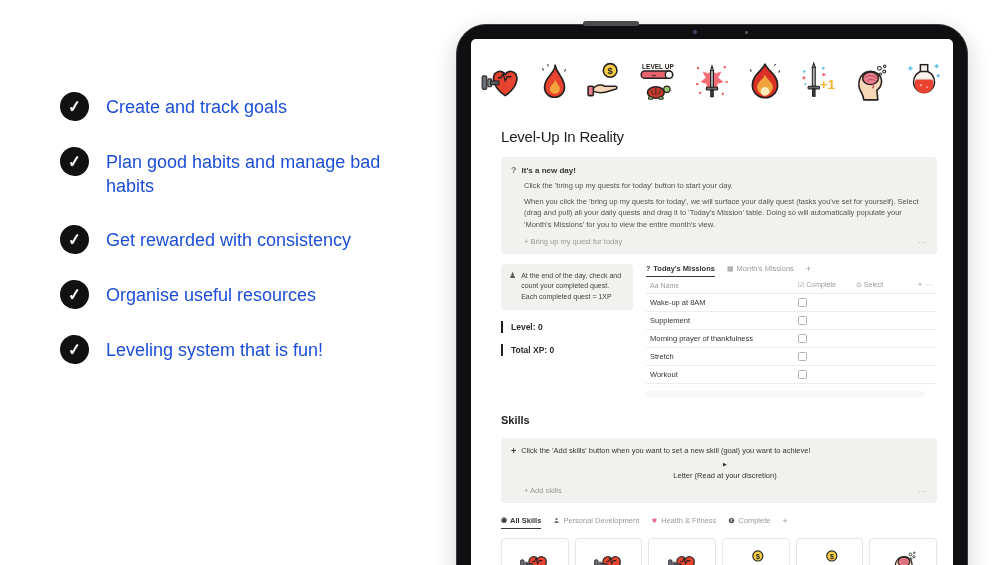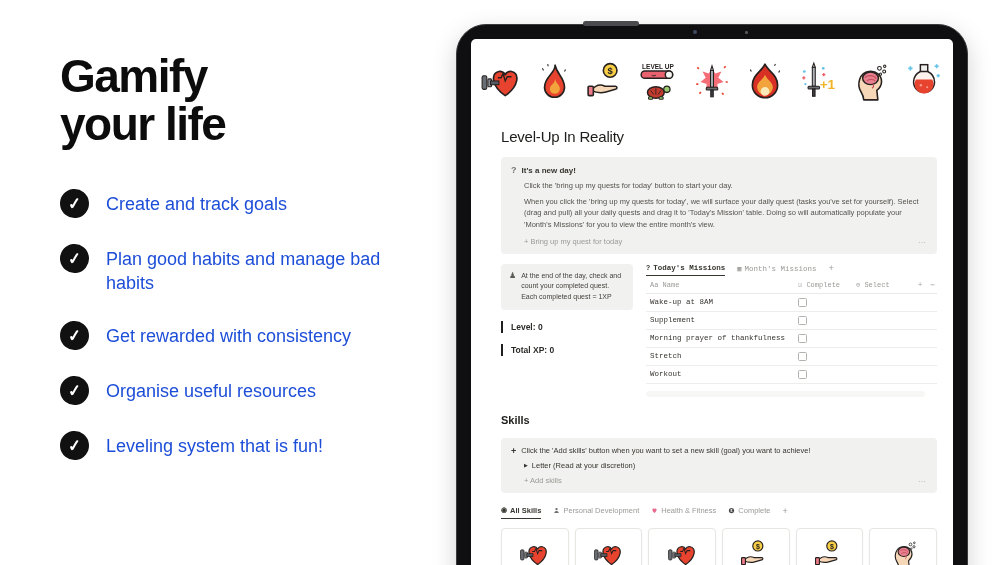--- a/index.html
+++ b/index.html
@@ -46,42 +46,42 @@
   .callout-action{margin:6px 0 0 13px;font-size:7.5px;color:#9b9a97;}
   .more-dots{position:absolute;right:10px;bottom:7px;color:#b9b8b5;font-size:8px;letter-spacing:1px;}
 
   .mid{display:flex;gap:13px;margin-top:10px;}
   .mid-left{width:132px;flex:none;}
   .xp-callout{background:#f1f1ef;border-radius:4px;padding:7px 8px;display:flex;gap:5px;margin-top:0;}
   .pawn{font-size:8px;color:#5d5b56;flex:none;}
   .xp-callout-text{font-size:7px;line-height:1.55;color:#44423d;}
   .quote{border-left:2.5px solid #1f1f1f;padding:1px 0 1px 8px;font-size:8.5px;font-weight:700;color:#2b2a27;margin-top:11px;}
 
-  .mid-right{flex:1;min-width:0;font-family:Liberation Mono, monospace;}
+  .mid-right{flex:1;min-width:0;}
   .tabs{display:flex;align-items:center;gap:12px;font-size:7.5px;color:#9b9a97;}
   .tab{display:flex;align-items:center;gap:3px;padding-bottom:3px;cursor:default;}
   .tab.active{color:#37352f;font-weight:700;border-bottom:1.5px solid #37352f;}
   .tab .t-ico{font-size:7px;}
   .tab .t-svg{width:7px;height:7px;}
   .tab-add{color:#9b9a97;font-size:9px;padding-bottom:3px;}
 
   table.missions{width:100%;border-collapse:collapse;table-layout:fixed;margin-top:1px;}
   table.missions th{
     text-align:left;font-weight:400;font-size:7px;color:#9b9a97;
     padding:3.5px 4px;border-bottom:1px solid #e9e9e7;white-space:nowrap;overflow:hidden;
   }
   table.missions td{
     font-size:7.5px;color:#37352f;font-weight:500;padding:4px;border-bottom:1px solid #ededec;
     white-space:nowrap;overflow:hidden;
   }
   .cbox{width:7px;height:7px;border:1px solid #b3b2af;border-radius:1.5px;background:#fff;}
   .tfoot-bar{height:6px;background:#f7f7f5;border-radius:3px;margin-top:7px;width:96%;}
 
   .skills-heading{margin-top:17px;font-size:11px;font-weight:700;color:#1d1d1b;}
-  .toggle-row{margin:5px 0 0 13px;font-size:7.5px;color:#37352f;display:flex;align-items:center;gap:4px;}
+  .toggle-row{margin:5px 0 0 13px;font-size:7.5px;color:#37352f;display:flex;align-items:center;gap:4px;flex-direction:column;}
   .tri{font-size:5px;color:#37352f;}
   .plus-ico{color:#37352f;font-weight:700;font-size:9px;}
 
   .skills-tabs{margin-top:13px;}
   .cards{display:grid;grid-template-columns:repeat(6,1fr);gap:6px;margin-top:9px;}
   .card{border:1px solid #e7e6e3;border-radius:4px;background:#fff;box-shadow:0 1px 2px rgba(15,15,15,.05);overflow:hidden;}
   .card-img{height:52px;display:flex;align-items:center;justify-content:center;border-bottom:1px solid #f1f1ef;}
   .card-img svg{width:31px;height:31px;}
 </style>
 </head>
@@ -168,22 +168,20 @@
   <path d="M10 17C3 12 2.5 5.5 6.5 4.5 9 4 10 6.5 10 6.5S11 4 13.5 4.5c4 1 3.5 7.5-3.5 12.5z" fill="#e8698a"></path>
 </symbol>
 <symbol id="i-coin" viewBox="0 0 20 20">
   <circle cx="10" cy="10" r="7.5" fill="#4a4a48"></circle>
   <text x="10" y="13.5" font-size="10" text-anchor="middle" fill="#fff" font-weight="bold" font-family="Liberation Sans, sans-serif">$</text>
 </symbol>
 </defs>
 </svg>
 
 <div class="left-panel">
-  <h1 class="headline">Gamify
-your life</h1>
   <div class="features">
     <div class="feature">
       <span class="check-badge">✓</span>
       <span class="feature-text">Create and track goals</span>
     </div>
     <div class="feature">
       <span class="check-badge">✓</span>
       <span class="feature-text">Plan good habits and manage bad habits</span>
     </div>
     <div class="feature">

